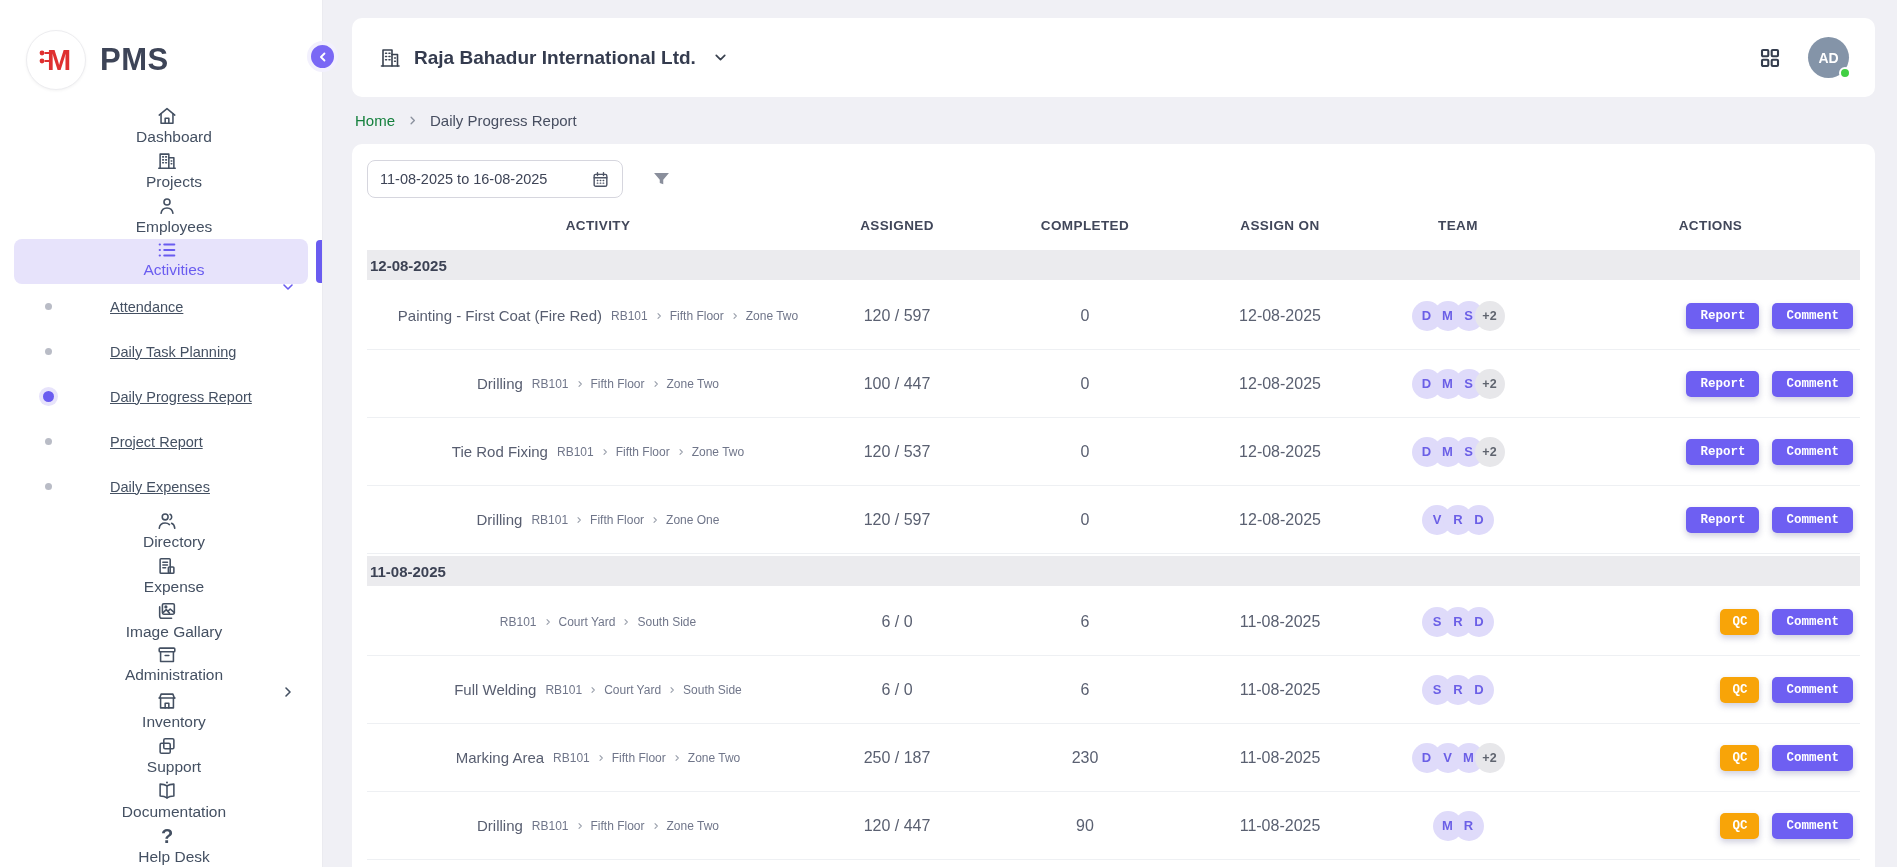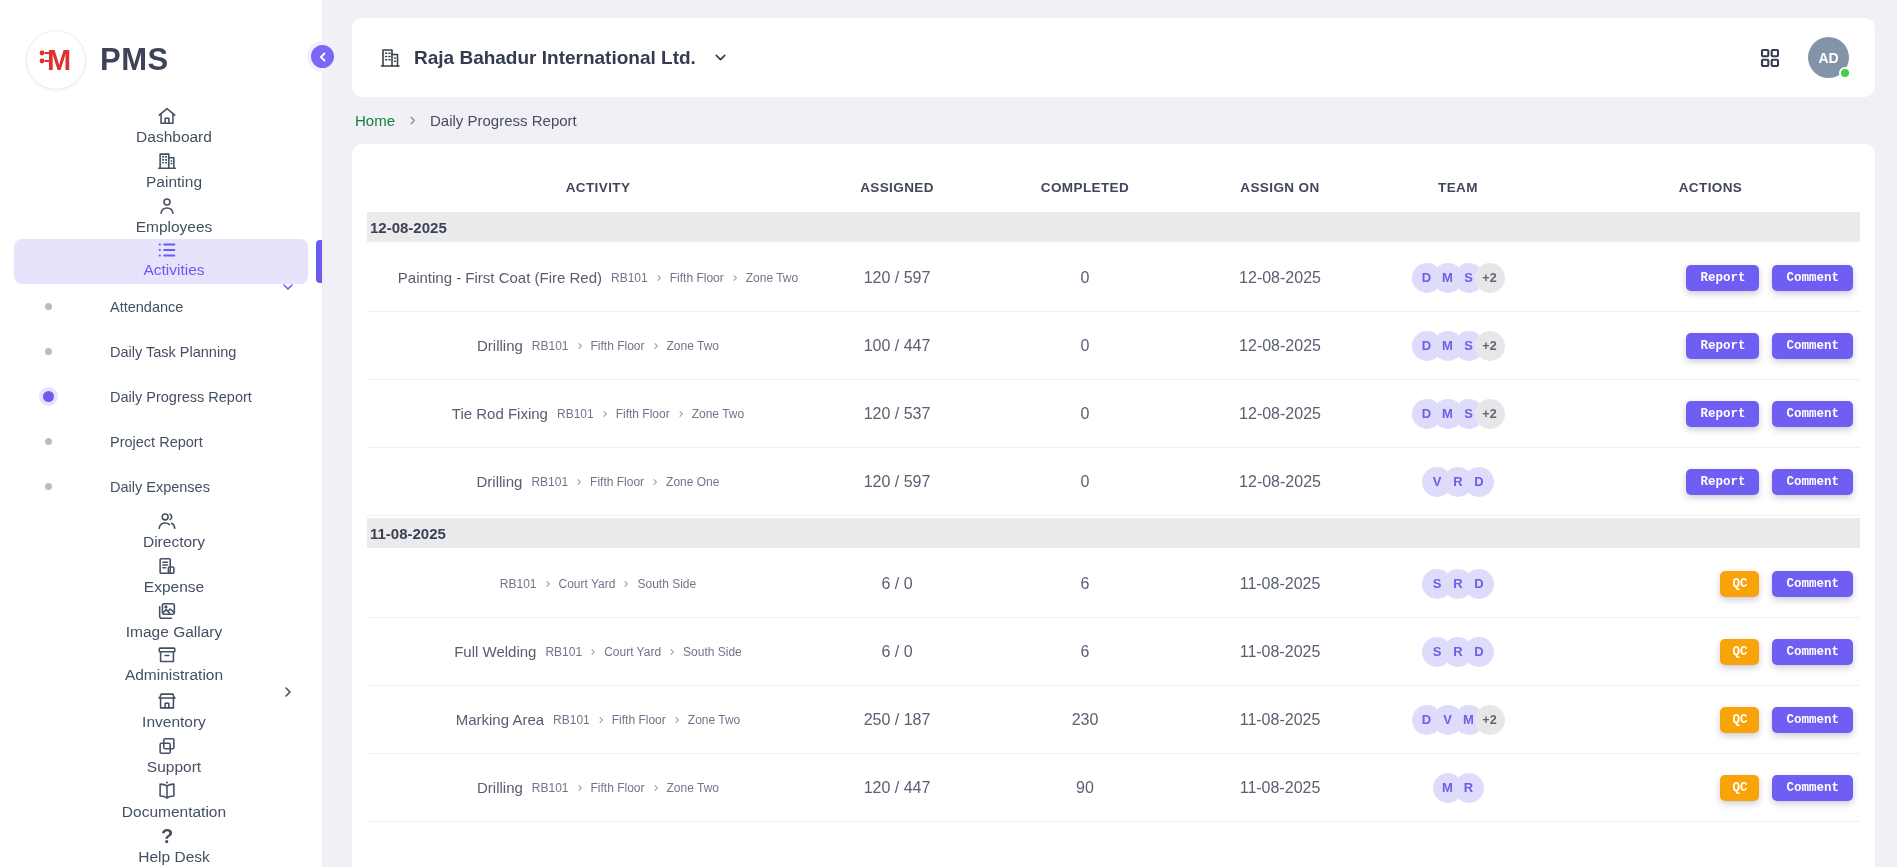--- a/index.html
+++ b/index.html
@@ -16,21 +16,21 @@
   .nav-item { position:relative; display:flex; align-items:center; height:45px; margin:0 14px; padding-left:26px; border-radius:8px; color:#445062; font-size:15.5px; cursor:pointer;flex-direction:column; }
   .nav-item .nav-icon { width:24px; height:24px; display:flex; align-items:center; justify-content:center; margin-right:14px; color:#445062; }
   .nav-item.active { background:#e7e3fb; color:#6a5cf0; }
   .nav-item.active .nav-icon { color:#6a5cf0; }
   .nav-item.active::before { content:""; position:absolute; right:-14px; top:1px; width:6px; height:43px; background:#6a5cf0; border-radius:4px 0 0 4px; }
   .nav-caret { margin-left:auto; margin-right:12px; display:flex; color:inherit; }
   .nav-sub { display:flex; align-items:center; height:45px; padding-left:42px; cursor:pointer; }
   .sub-dot { width:12px; display:flex; justify-content:center; }
   .sub-dot i { width:7px; height:7px; border-radius:50%; background:#b9bcc6; display:block; }
   .nav-sub.active .sub-dot i { width:11px; height:11px; background:#6a5cf0; box-shadow:0 0 0 4px #e7e3fb; }
-  .sub-label { margin-left:56px; font-size:14.5px; color:#445062; }
+  .sub-label { margin-left:56px; font-size:14.5px; color:#445062;text-decoration:underline; }
 
   .collapse-btn { position:absolute; left:307px; top:41px; width:31px; height:31px; border-radius:50%; border:4px solid #f2f0fd; background:#7a68f5; color:#fff; display:flex; align-items:center; justify-content:center; cursor:pointer; z-index:20; }
 
   
   .main { flex:1; padding:18px 22px 0 29px; }
   .card { background:#fff; border-radius:10px; }
   .topbar { height:79px; display:flex; align-items:center; justify-content:space-between; padding:0 26px; }
   .company { display:flex; align-items:center; gap:12px; cursor:pointer; }
   .company-name { font-size:19px; font-weight:700; color:#343b4e; }
   .company .chev { color:#3c4352; margin-left:4px; display:flex; }
@@ -100,21 +100,21 @@
         </div>
         <div class="nav-item">
           <div class="nav-icon">
             <svg width="22" height="22" viewBox="0 0 24 24" fill="none" stroke="currentColor" stroke-width="1.7" stroke-linecap="round" stroke-linejoin="round">
               <path d="M4.5 20V4.5h9.5V20"></path>
               <path d="M14 8.5h5.5V20"></path>
               <path d="M3 20h18"></path>
               <path d="M7.3 7.5h.8M10.6 7.5h.8M7.3 10.8h.8M10.6 10.8h.8M7.3 14h.8M10.6 14h.8M16.6 12h.6M16.6 15h.6"></path>
             </svg>
           </div>
-          <div class="nav-label">Painting</div>
+          <div class="nav-label">Projects</div>
         </div>
         <div class="nav-item">
           <div class="nav-icon">
             <svg width="22" height="22" viewBox="0 0 24 24" fill="none" stroke="currentColor" stroke-width="1.7" stroke-linecap="round" stroke-linejoin="round">
               <circle cx="12" cy="7.6" r="3.3"></circle>
               <path d="M5.5 20c.5-3.9 3-5.9 6.5-5.9s6 2 6.5 5.9"></path>
             </svg>
           </div>
           <div class="nav-label">Employees</div>
         </div>
@@ -293,20 +293,37 @@
       <span class="bc-home">Home</span>
       <span class="bc-sep">
         <svg width="11" height="11" viewBox="0 0 24 24" fill="none" stroke="#8b919e" stroke-width="3" stroke-linecap="round" stroke-linejoin="round">
             <path d="M9 5l7 7-7 7"></path>
           </svg>
       </span>
       <span class="bc-cur">Daily Progress Report</span>
     </div>
 
     <section class="card content">
+      <div class="filter-row">
+        <div class="date-input">
+          <span>11-08-2025 to 16-08-2025</span>
+          <span class="cal">
+            <svg width="19" height="19" viewBox="0 0 24 24" fill="none" stroke="#4d5465" stroke-width="1.8" stroke-linecap="round">
+              <rect x="4" y="5.5" width="16" height="15" rx="2"></rect>
+                <path d="M4 9.8h16M8.2 3.4v3.6M15.8 3.4v3.6"></path>
+              <path d="M8 13.2h.6M11.7 13.2h.6M15.4 13.2h.6M8 16.6h.6M11.7 16.6h.6M15.4 16.6h.6"></path>
+            </svg>
+          </span>
+        </div>
+        <span class="funnel">
+          <svg width="21" height="21" viewBox="0 0 24 24">
+              <path d="M3.5 4.5h17L14 12.3v5.2l-4-1.6v-3.6z" fill="#8a8f9c"></path>
+            </svg>
+        </span>
+      </div>
 
       <div class="thead cols">
           <div class="th">ACTIVITY</div>
           <div class="th">ASSIGNED</div>
           <div class="th">COMPLETED</div>
           <div class="th">ASSIGN ON</div>
           <div class="th">TEAM</div>
           <div class="th">ACTIONS</div>
         </div>
       <div id="tbody">

